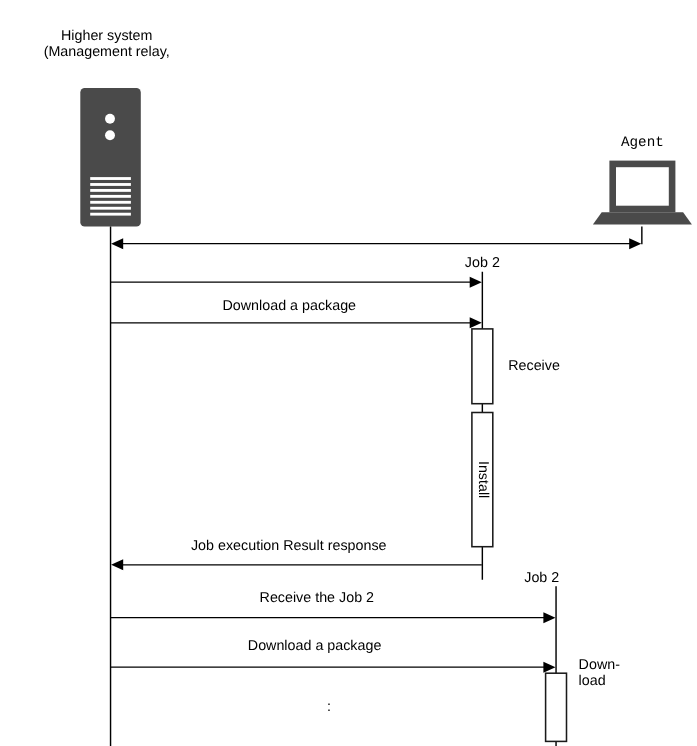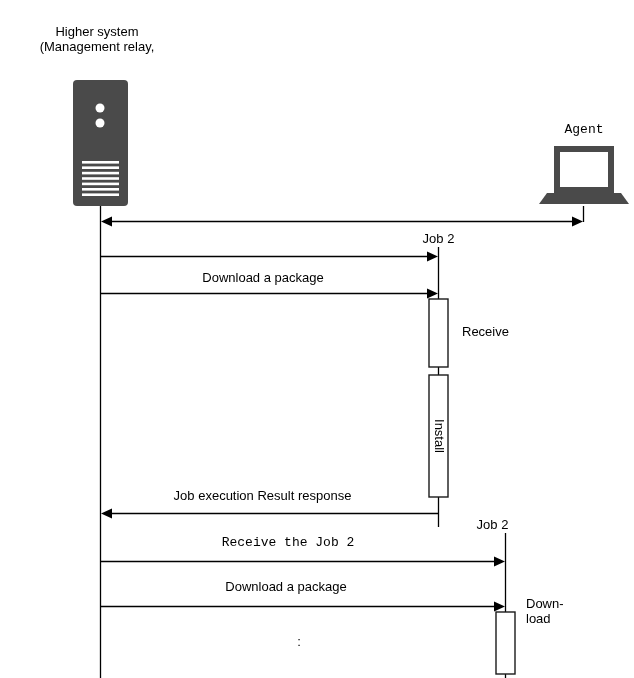--- a/index.html
+++ b/index.html
@@ -114,21 +114,21 @@
   <div class="label center" style="left:173px; top:254px; width:180px;">Download a package</div>
 
   <div class="label" style="left:462px; top:308px;">Receive</div>
 
   <div class="label center rotated" style="left:406px; top:412px; width:66px; height:16px;">Install</div>
 
   <div class="label center" style="left:140px; top:472px; width:245px;">Job execution Result response</div>
 
   <div class="label center" style="left:465px; top:501px; width:55px;">Job 2</div>
 
-  <div class="label center" style="left:198px; top:519px; width:180px;font-family:Liberation Mono, monospace;">Receive the Job 2</div>
+  <div class="label center" style="left:198px; top:519px; width:180px;">Receive the Job 2</div>
 
   <div class="label center" style="left:196px; top:563px; width:180px;">Download a package</div>
 
   <div class="label" style="left:526px; top:580px;">
     <div>Down-</div>
     <div>load</div>
   </div>
 
   <div class="label center" style="left:291px; top:618px; width:16px;">:</div>
 

